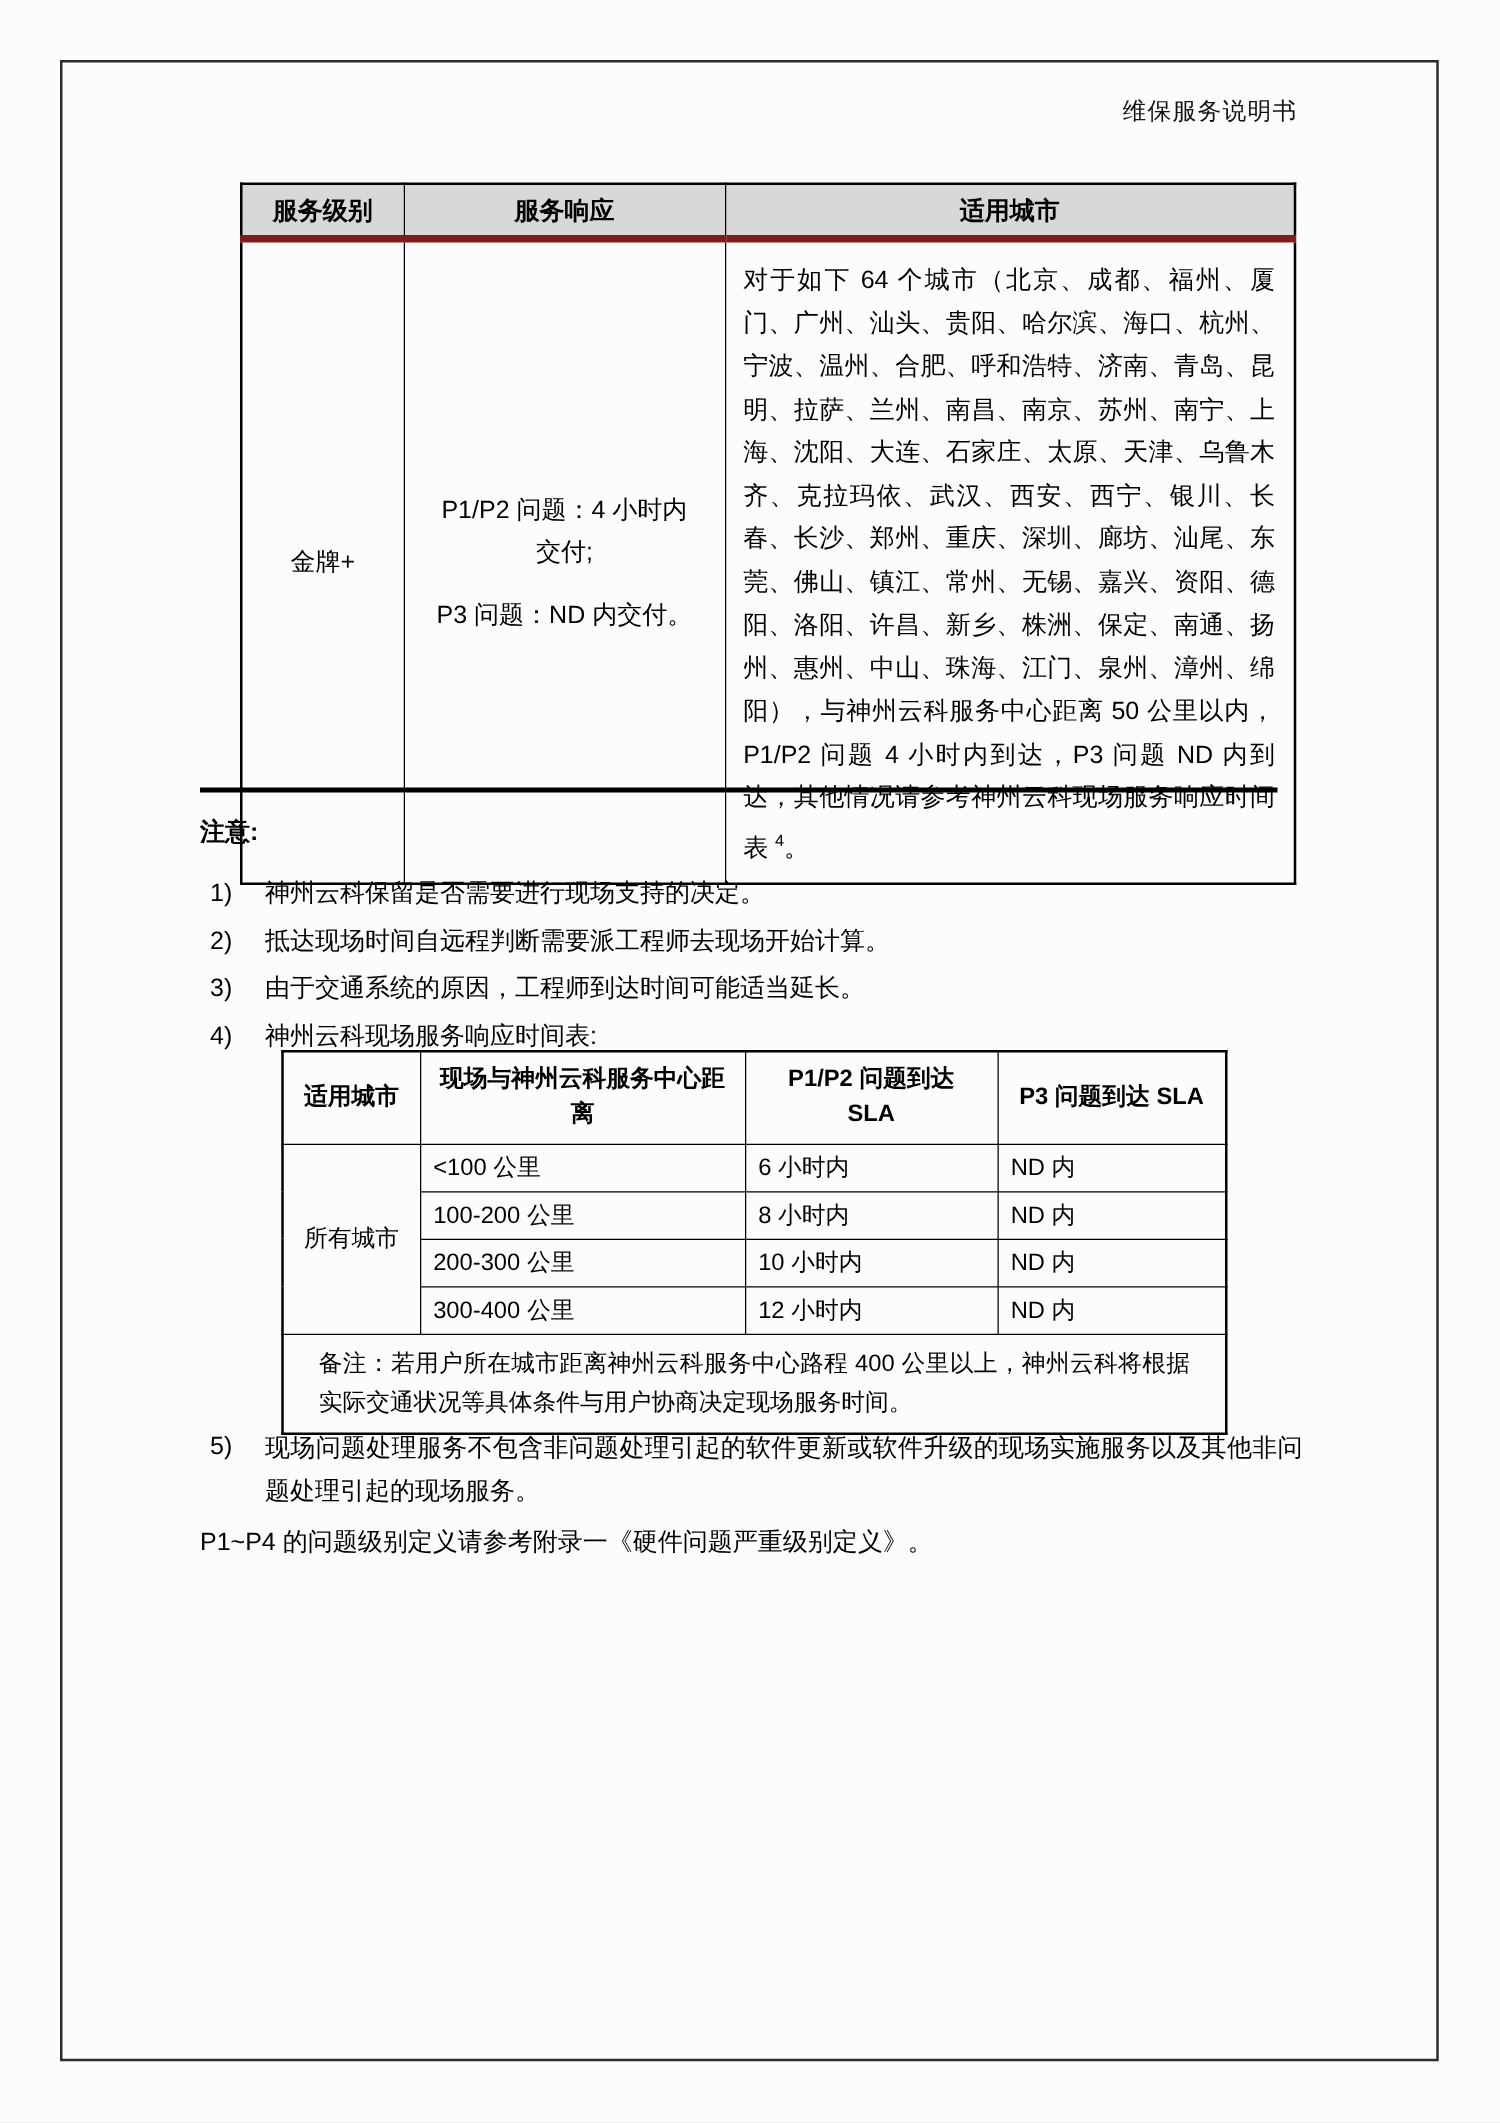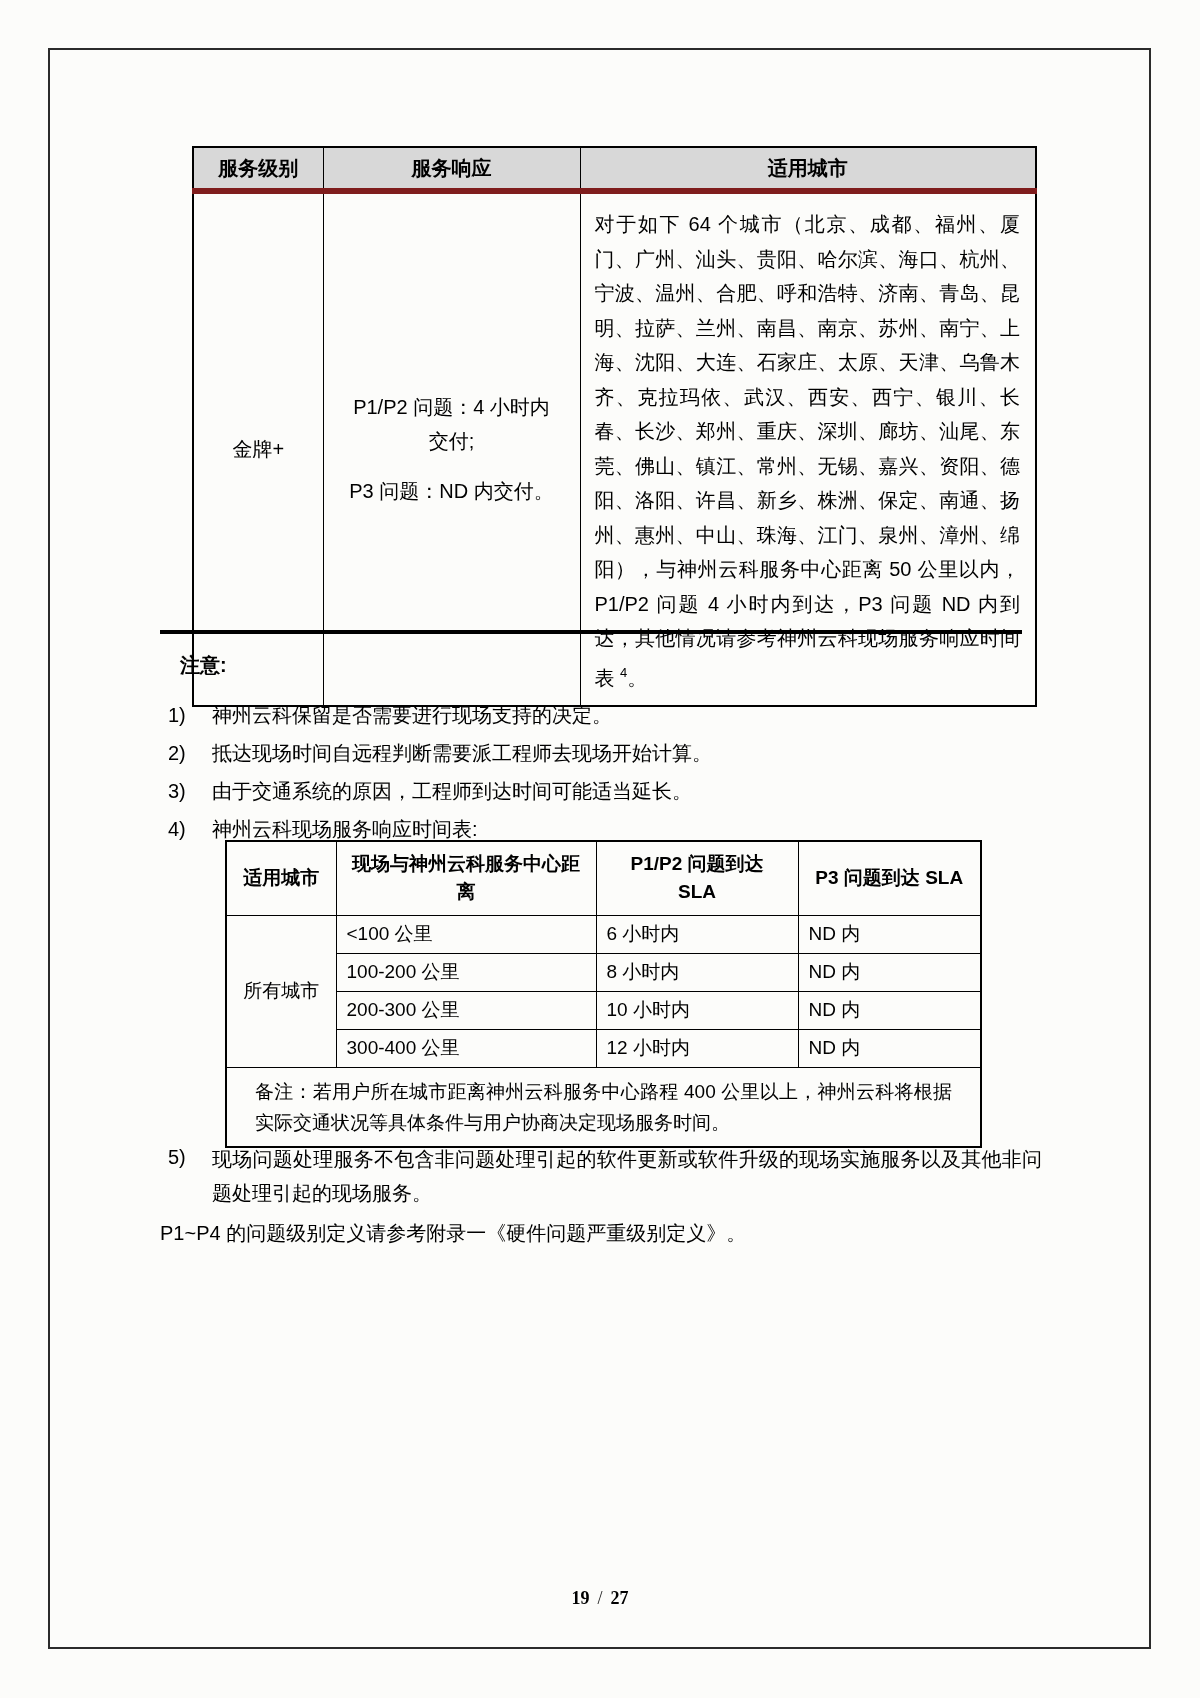--- a/index.html
+++ b/index.html
@@ -44,21 +44,21 @@
   td.resp    { text-align:center; vertical-align:middle; padding:0 22px; line-height:34px; }
   td.resp .p1p2 { margin-bottom:16px; }
   td.cities  {
     vertical-align:top; padding:13px 15px 10px 14px;
     text-align:justify; line-height:34.5px;
   }
   td.cities sup { font-size:13px; }
 
   
   .rule { position:absolute; left:160px; top:630px; width:862px; height:4px; background:#000; }
-  .notes-heading { position:absolute; left:160px; top:652px; font-size:20px; font-weight:bold;margin-left:20px; }
+  .notes-heading { position:absolute; left:160px; top:652px; font-size:20px; font-weight:bold; }
   .note { position:absolute; left:168px; display:flex; font-size:20px; line-height:30px; }
   .note .num { width:44px; flex:0 0 44px; }
   .n1 { top:700px; } .n2 { top:738px; } .n3 { top:776px; } .n4 { top:814px; }
   .n5 { top:1142px; }
   .n5 .txt { width:830px; line-height:34px; text-align:justify; }
 
   
   table.t2 {
     position:absolute; left:225px; top:840px;
     width:755px;
@@ -87,20 +87,21 @@
   }
   .doc-footer .sep { font-weight:normal; padding:0 8px; color:#222; }
 </style>
 </head>
 <body>
 
 <div class="page">
 
   <div class="page-border"></div>
 
+  <div class="doc-header">维保服务说明书</div>
 
   <table class="t1">
     <colgroup>
       <col style="width:130px">
         <col style="width:257px">
         <col style="width:456px">
     </colgroup>
     <thead>
       <tr>
         <th>服务级别</th>
@@ -184,17 +185,14 @@
     </tbody>
   </table>
 
   <div class="note n5">
     <span class="num">5)</span>
     <span class="txt">现场问题处理服务不包含非问题处理引起的软件更新或软件升级的现场实施服务以及其他非问题处理引起的现场服务。</span>
   </div>
 
   <div class="closing">P1~P4 的问题级别定义请参考附录一《硬件问题严重级别定义》。</div>
 
-  <div class="doc-footer">
-    <span>19</span><span class="sep">/</span><span>27</span>
-  </div>
 
 </div>
 
 </body></html>

